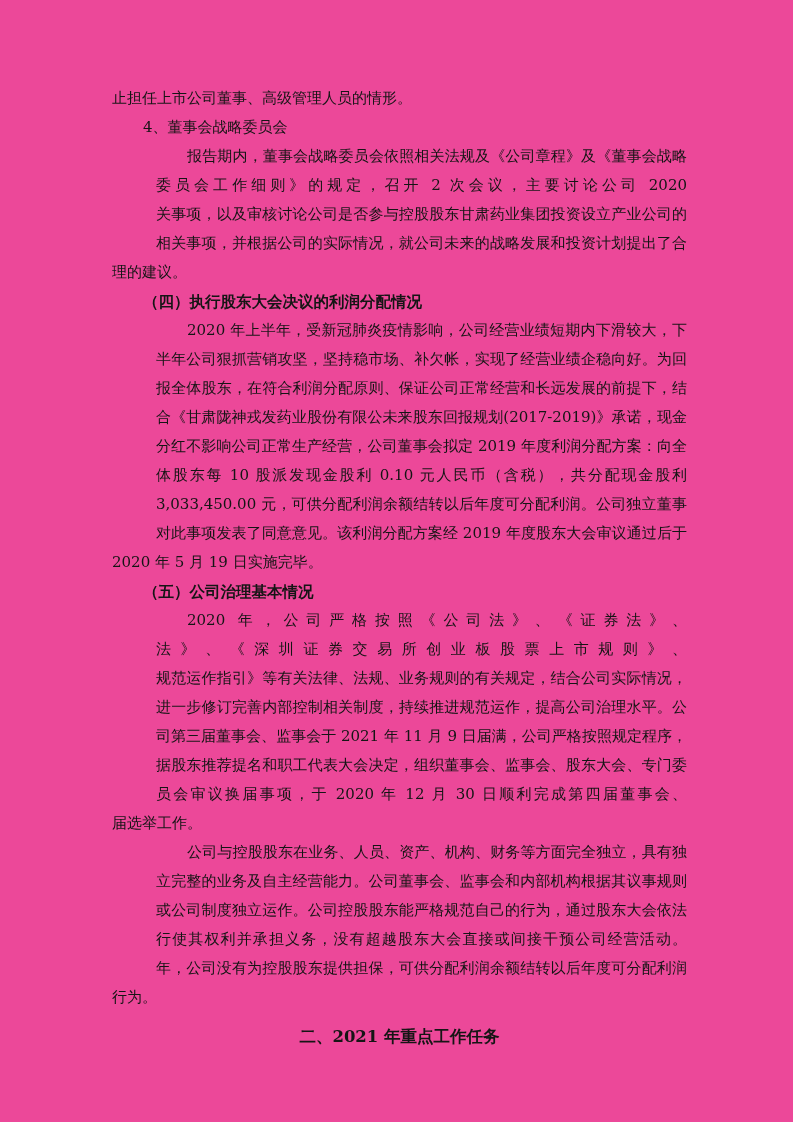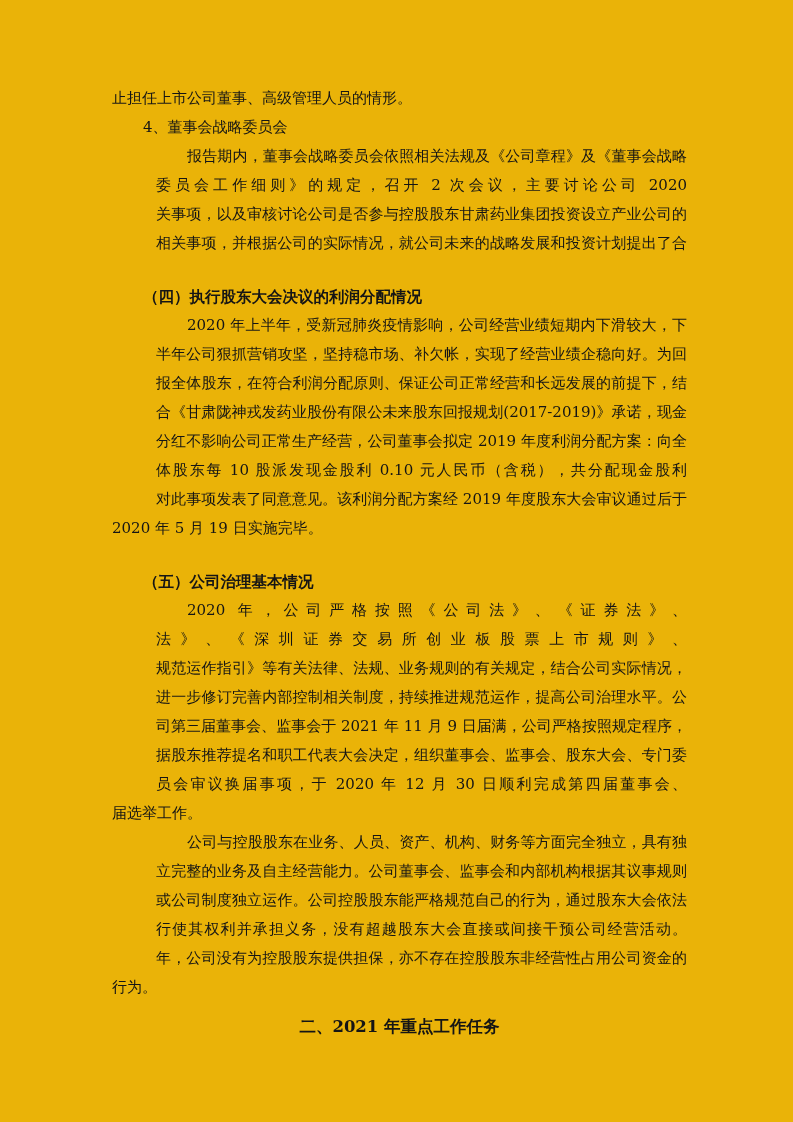--- a/index.html
+++ b/index.html
@@ -37,59 +37,60 @@
     text-align-last: justify;
     text-justify: distribute;
     margin-left: 44px;
   }
   .line.indent {
     text-indent: 31px;
   }
   .heading .line {
     font-weight: bold;
     font-size: 15.5px;
-    margin-top: 24px;
   }
   .center-heading {
     margin-top: 10px;
   }
   .center-heading .line {
     font-weight: bold;
     font-size: 16.5px;
     text-align: left;
     text-align-last: center;
     text-indent: 0;
   }
 </style>
 </head>
 <body>
 
-<div class="doc-page" id="doc" style="background: #eab308; color: rgb(21, 21, 21);">
+<div class="doc-page" id="doc" style="background: #ec4899; color: rgb(21, 21, 21);">
     <div class="para">
       <div class="line">止担任上市公司董事、高级管理人员的情形。</div>
     </div>
     <div class="para">
       <div class="line indent">4、董事会战略委员会</div>
     </div>
     <div class="para">
       <div class="line just indent">报告期内，董事会战略委员会依照相关法规及《公司章程》及《董事会战略</div>
       <div class="line just">委员会工作细则》的规定，召开 2 次会议，主要讨论公司 2020 年的经营发展相</div>
       <div class="line just">关事项，以及审核讨论公司是否参与控股股东甘肃药业集团投资设立产业公司的</div>
       <div class="line just">相关事项，并根据公司的实际情况，就公司未来的战略发展和投资计划提出了合</div>
+      <div class="line">理的建议。</div>
     </div>
     <div class="para heading">
       <div class="line indent">（四）执行股东大会决议的利润分配情况</div>
     </div>
     <div class="para">
       <div class="line just indent">2020 年上半年，受新冠肺炎疫情影响，公司经营业绩短期内下滑较大，下</div>
       <div class="line just">半年公司狠抓营销攻坚，坚持稳市场、补欠帐，实现了经营业绩企稳向好。为回</div>
       <div class="line just">报全体股东，在符合利润分配原则、保证公司正常经营和长远发展的前提下，结</div>
       <div class="line just">合《甘肃陇神戎发药业股份有限公未来股东回报规划(2017-2019)》承诺，现金</div>
       <div class="line just">分红不影响公司正常生产经营，公司董事会拟定 2019 年度利润分配方案：向全</div>
       <div class="line just">体股东每 10 股派发现金股利 0.10 元人民币（含税），共分配现金股利</div>
+      <div class="line just">3,033,450.00 元，可供分配利润余额结转以后年度可分配利润。公司独立董事</div>
       <div class="line just">对此事项发表了同意意见。该利润分配方案经 2019 年度股东大会审议通过后于</div>
       <div class="line">2020 年 5 月 19 日实施完毕。</div>
     </div>
     <div class="para heading">
       <div class="line indent">（五）公司治理基本情况</div>
     </div>
     <div class="para">
       <div class="line just indent">2020 年，公司严格按照《公司法》、《证券法》、《上市公司信息披露管理办</div>
       <div class="line just">法》、《深圳证券交易所创业板股票上市规则》、《深圳证券交易所创业板上市公司</div>
       <div class="line just">规范运作指引》等有关法律、法规、业务规则的有关规定，结合公司实际情况，</div>
@@ -97,19 +98,19 @@
       <div class="line just">司第三届董事会、监事会于 2021 年 11 月 9 日届满，公司严格按照规定程序，根</div>
       <div class="line just">据股东推荐提名和职工代表大会决定，组织董事会、监事会、股东大会、专门委</div>
       <div class="line just">员会审议换届事项，于 2020 年 12 月 30 日顺利完成第四届董事会、监事会的换</div>
       <div class="line">届选举工作。</div>
     </div>
     <div class="para">
       <div class="line just indent">公司与控股股东在业务、人员、资产、机构、财务等方面完全独立，具有独</div>
       <div class="line just">立完整的业务及自主经营能力。公司董事会、监事会和内部机构根据其议事规则</div>
       <div class="line just">或公司制度独立运作。公司控股股东能严格规范自己的行为，通过股东大会依法</div>
       <div class="line just">行使其权利并承担义务，没有超越股东大会直接或间接干预公司经营活动。2020</div>
-      <div class="line just">年，公司没有为控股股东提供担保，亦不存在控股股东非经营性占用公司资金的</div>
+      <div class="line just">年，公司没有为控股股东提供担保，可供分配利润余额结转以后年度可分配利润</div>
       <div class="line">行为。</div>
     </div>
     <div class="para center-heading">
       <div class="line">二、2021 年重点工作任务</div>
     </div>
   </div>
 
 </body></html>

